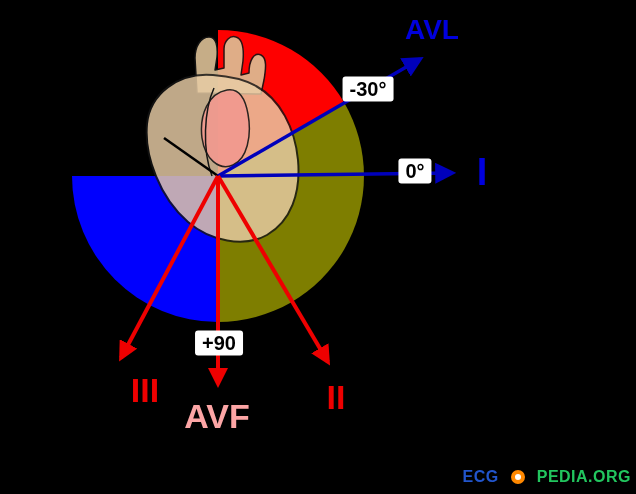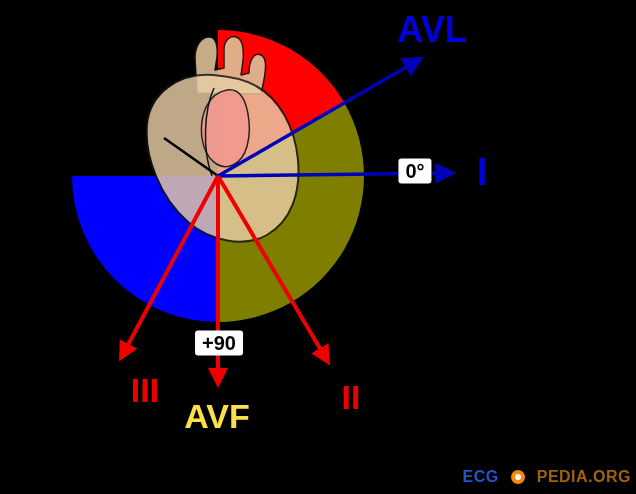--- a/index.html
+++ b/index.html
@@ -55,28 +55,29 @@
     </g>
 
     <line x1="218" y1="176" x2="164" y2="138" stroke-width="2.5" stroke="#000000"></line>
     <line x1="218" y1="176" x2="420" y2="59" stroke-width="3.5" marker-end="url(#mblue)" stroke="#0000bb"></line>
     <line x1="218" y1="176" x2="452" y2="173" stroke-width="3.5" marker-end="url(#mblue)" stroke="#0000bb"></line>
     <line x1="218" y1="176" x2="121" y2="358" stroke-width="4" marker-end="url(#mred)" stroke="#ee0000"></line>
     <line x1="218" y1="176" x2="218" y2="384" stroke-width="4" marker-end="url(#mred)" stroke="#ee0000"></line>
     <line x1="218" y1="176" x2="328" y2="362" stroke-width="4" marker-end="url(#mred)" stroke="#ee0000"></line>
   </svg>
 
-  <div class="lbl lead-lbl" style="left: 432px; top: 30px; font-size: 36px; color: rgb(0, 0, 221);">AVL</div>
+  <div class="lbl lead-lbl" style="left: 432px; top: 30px; font-size: 28px; color: rgb(0, 0, 221);">AVL</div>
   <div class="lbl lead-lbl" style="left: 482px; top: 172px; font-size: 38px; color: rgb(0, 0, 221);">I</div>
   <div class="lbl lead-lbl" style="left: 108px; top: 390px; color: rgb(238, 0, 0); margin-left: 37px;">III</div>
-  <div class="lbl lead-lbl" style="left: 217px; top: 416px; color: #fde047;">AVF</div>
-  <div class="lbl lead-lbl" style="left: 351px; top: 397px; color: rgb(238, 0, 0);">II</div>
+  <div class="lbl lead-lbl" style="left: 217px; top: 416px; color: #fca5a5;">AVF</div>
+  <div class="lbl lead-lbl" style="left: 336px; top: 397px; color: rgb(238, 0, 0);">II</div>
 
+  <div class="angle-box" style="left: 368px; top: 89px; background-color: rgb(255, 255, 255);">-30°</div>
   <div class="angle-box" style="left: 415px; top: 171px; background-color: rgb(255, 255, 255);">0°</div>
   <div class="angle-box" style="left: 219px; top: 343px; background-color: rgb(255, 255, 255);">+90</div>
 
   <div class="watermark">
     <span style="color: rgb(34, 85, 204);">ECG</span>
     <span class="wm-o" style="border-color: rgb(255, 136, 0);"></span>
-    <span style="color: #a16207;">PEDIA.ORG</span>
+    <span style="color: #22c55e;">PEDIA.ORG</span>
   </div>
 
 </div>
 
 </body></html>

